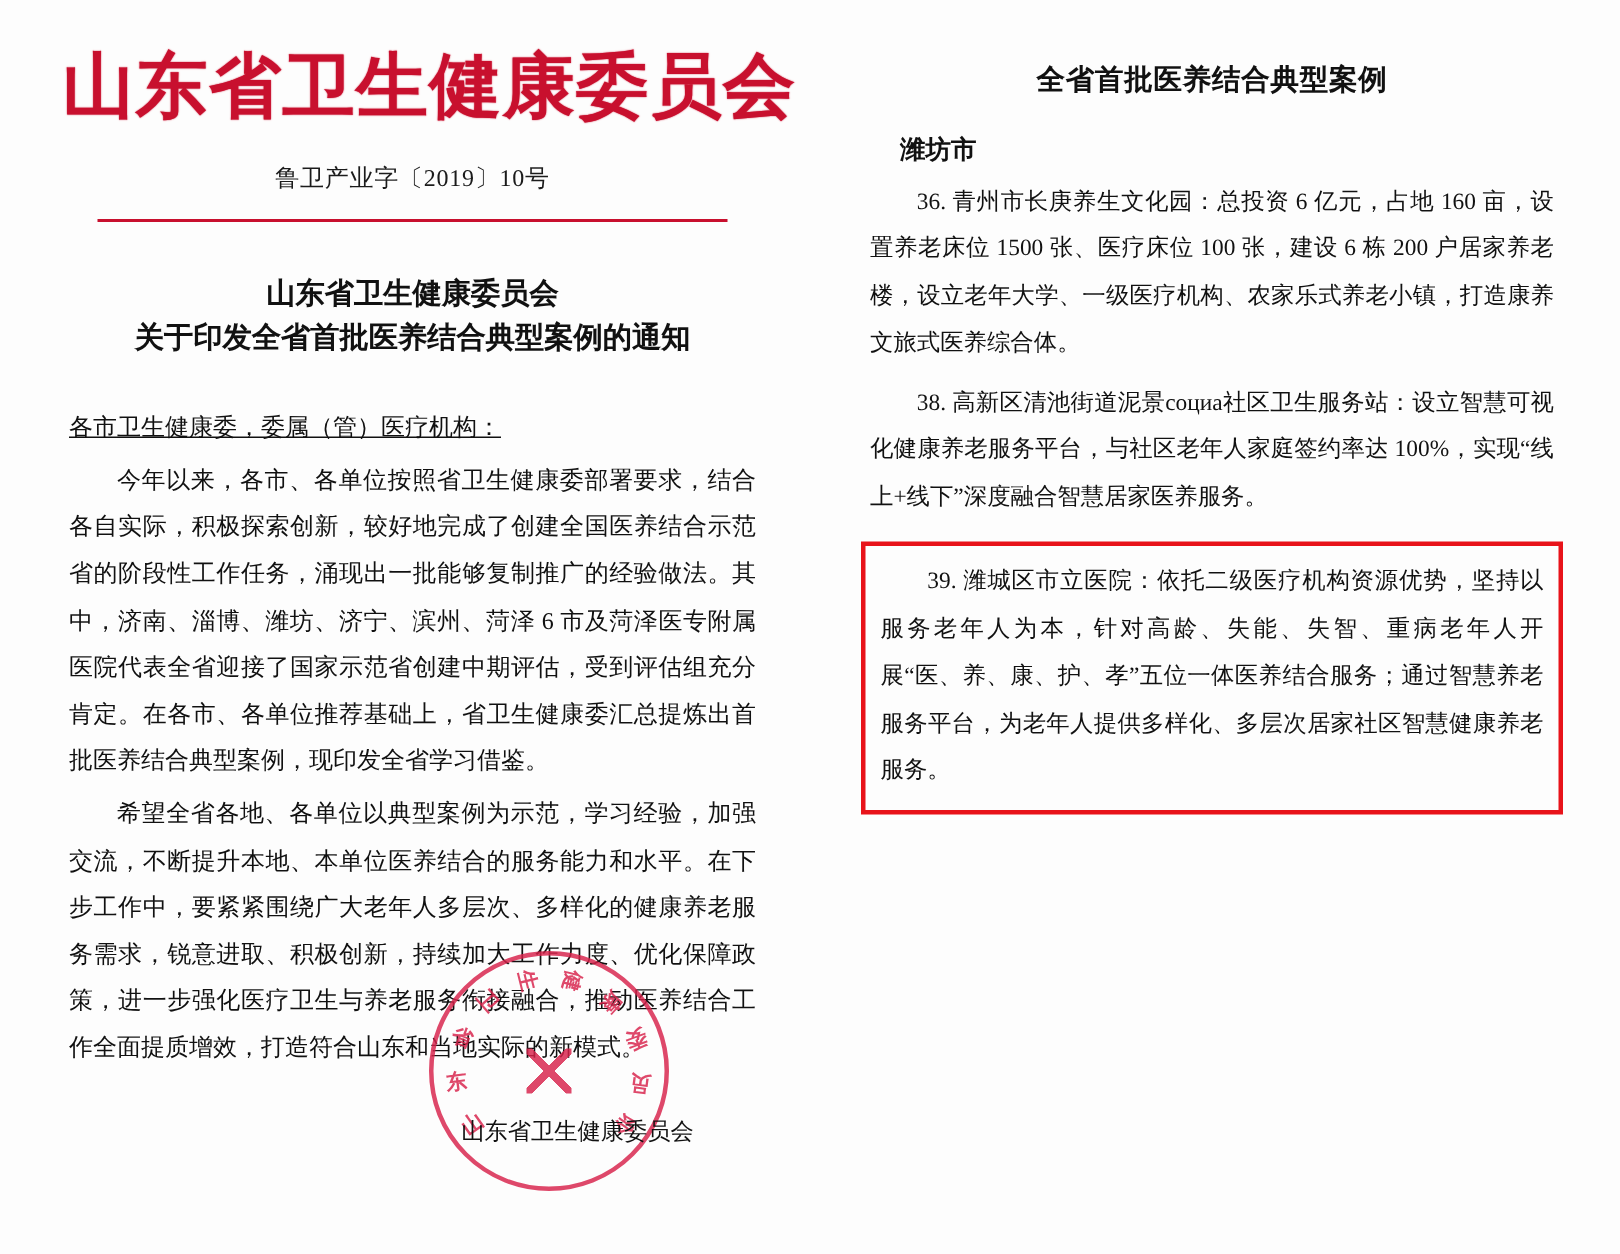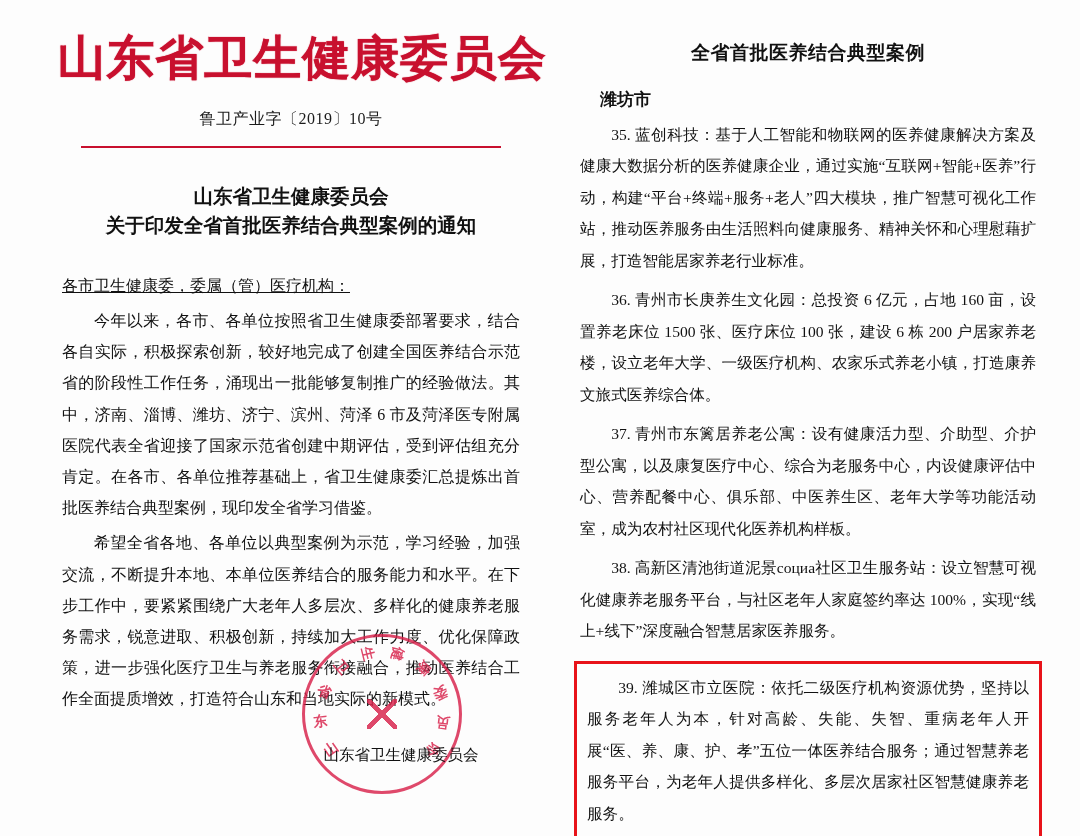--- a/index.html
+++ b/index.html
@@ -12,21 +12,21 @@
   }
   #page {
     position: relative;
     width: 1080px; height: 836px;
     background: #fdfdfd;
   }
 
   
   .left-doc {
     position: absolute;
-    left: 16px; top: 0;
+    left: 0; top: 0;
     width: 540px; height: 836px;
     padding: 18px 36px 0 46px;
   }
   .org-title {
     text-align: center;
     color: #c8102e;
     font-family: "Liberation Serif", "DejaVu Serif", serif;
     font-weight: 700;
     font-size: 47px;
     letter-spacing: 1px;
@@ -197,21 +197,19 @@
     <div class="signature-block">
       <div>山东省卫生健康委员会</div>
     </div>
 
   </div>
 
   <div class="right-doc">
     <div class="right-title">全省首批医养结合典型案例</div>
     <div class="city-label">潍坊市</div>
 
-    <div class="entry">35. 蓝创科技：基于人工智能和物联网的医养健康解决方案及健康大数据分析的医养健康企业，通过实施“互联网+智能+医养”行动，构建“平台+终端+服务+老人”四大模块，推广智慧可视化工作站，推动医养服务由生活照料向健康服务、精神关怀和心理慰藉扩展，打造智能居家养老行业标准。</div>
     <div class="entry">36. 青州市长庚养生文化园：总投资 6 亿元，占地 160 亩，设置养老床位 1500 张、医疗床位 100 张，建设 6 栋 200 户居家养老楼，设立老年大学、一级医疗机构、农家乐式养老小镇，打造康养文旅式医养综合体。</div>
-    <div class="entry">37. 青州市东篱居养老公寓：设有健康活力型、介助型、介护型公寓，以及康复医疗中心、综合为老服务中心，内设健康评估中心、营养配餐中心、俱乐部、中医养生区、老年大学等功能活动室，成为农村社区现代化医养机构样板。</div>
     <div class="entry">38. 高新区清池街道泥景социа社区卫生服务站：设立智慧可视化健康养老服务平台，与社区老年人家庭签约率达 100%，实现“线上+线下”深度融合智慧居家医养服务。</div>
     <div class="entry highlighted">39. 潍城区市立医院：依托二级医疗机构资源优势，坚持以服务老年人为本，针对高龄、失能、失智、重病老年人开展“医、养、康、护、孝”五位一体医养结合服务；通过智慧养老服务平台，为老年人提供多样化、多层次居家社区智慧健康养老服务。</div>
 
   </div>
 
 </div>
 
 </body></html>

